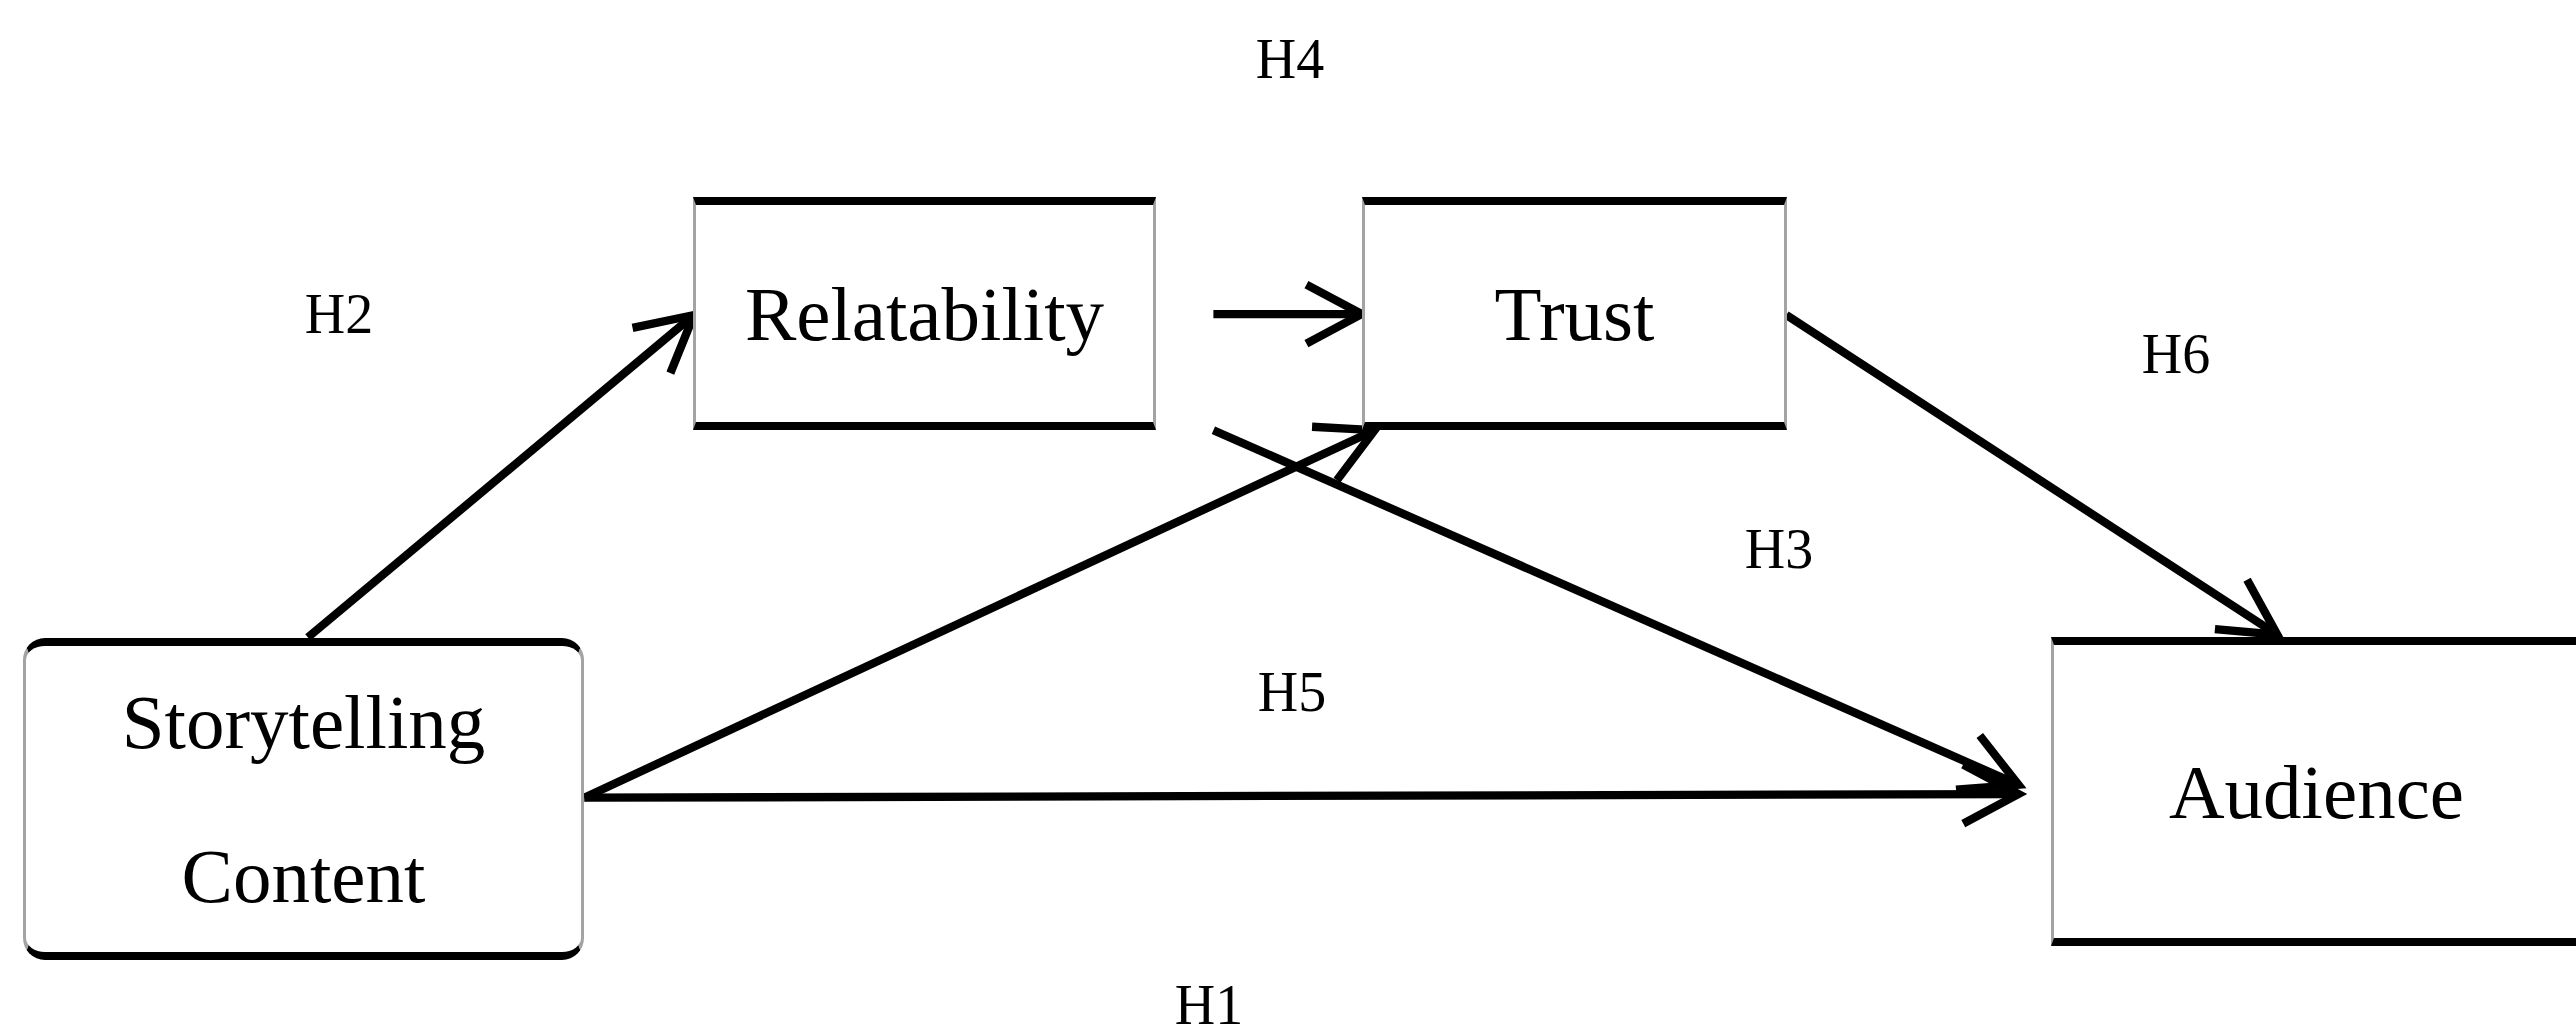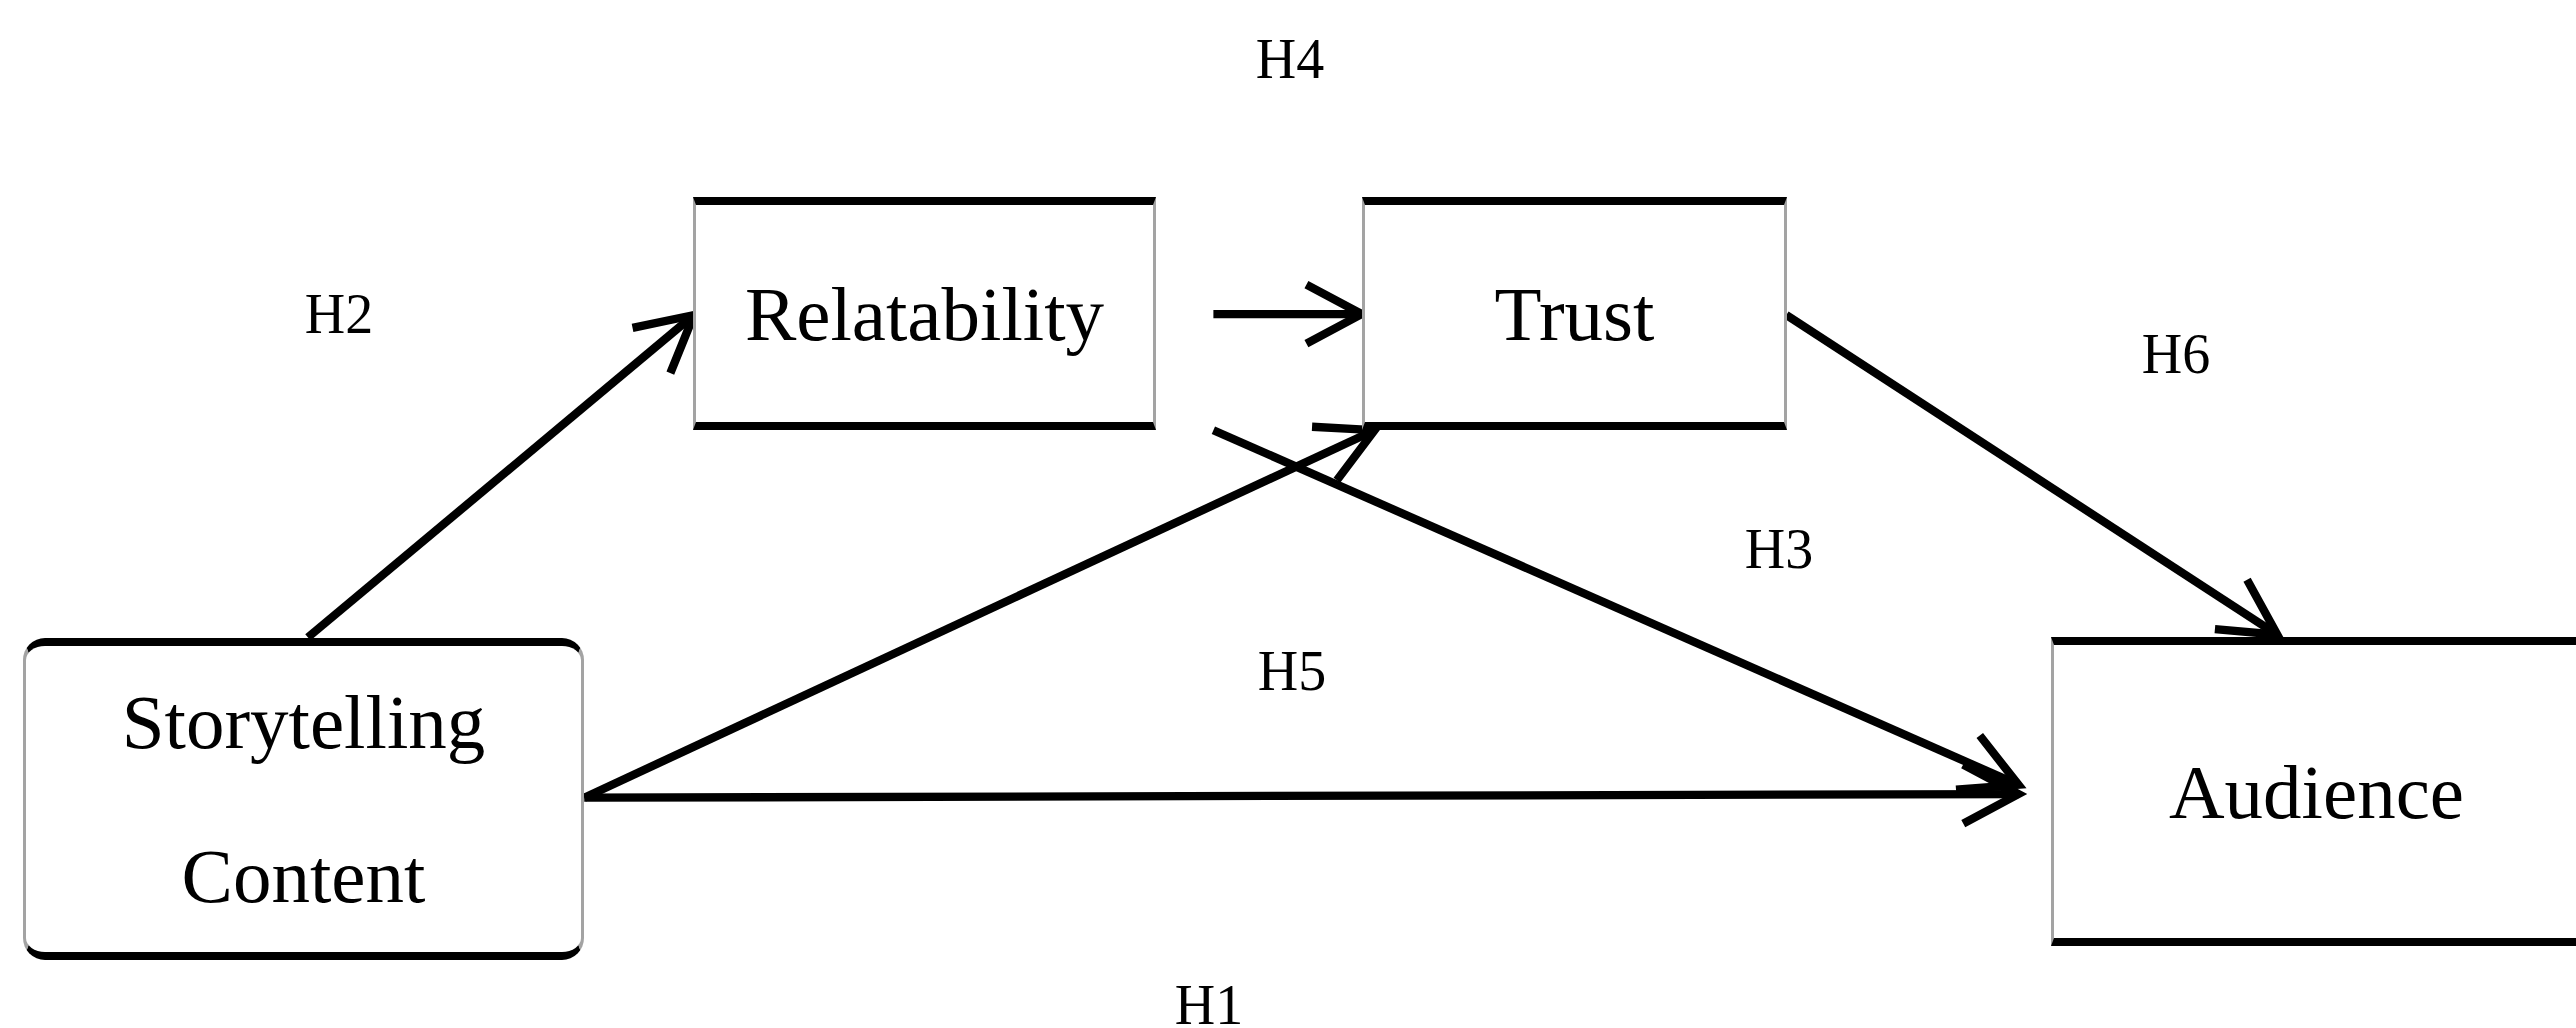--- a/index.html
+++ b/index.html
@@ -49,21 +49,21 @@
     position: absolute;
     font-size: 56px;
     line-height: 1;
     transform: translate(-50%, -50%);
     white-space: nowrap;
   }
   #hlabel-h4 { left: 1290px; top: 59px;   }
   #hlabel-h2 { left: 339px;  top: 314px;  }
   #hlabel-h6 { left: 2176px; top: 310px; margin-top: 44px;  }
   #hlabel-h3 { left: 1779px; top: 549px;  }
-  #hlabel-h5 { left: 1292px; top: 671px;  }
+  #hlabel-h5 { left: 1292px; top: 692px;  }
   #hlabel-h1 { left: 1197px; top: 1005px; margin-left: 12px; }
 
   .edge {
     stroke: #000000;
     stroke-width: 9;
     fill: none;
   }
 </style>
 </head>
 <body>

